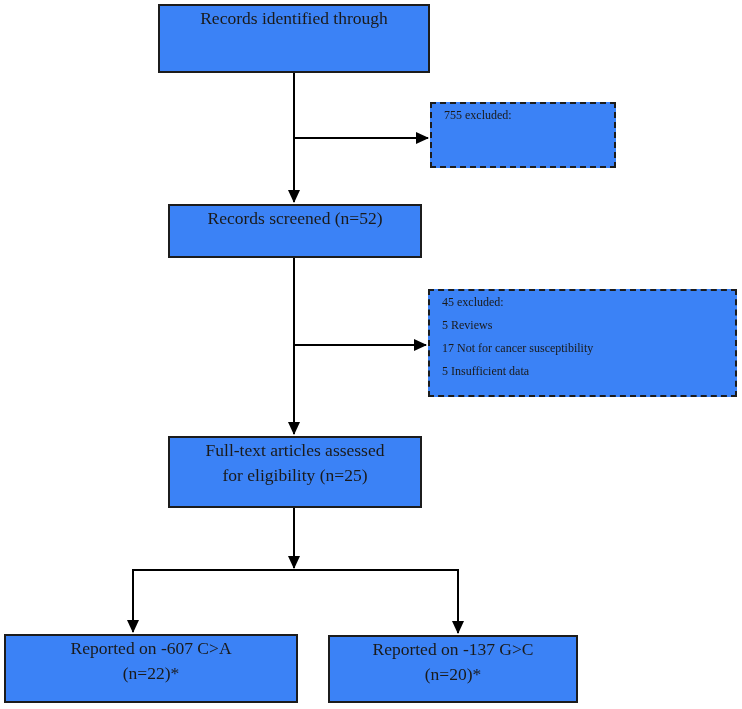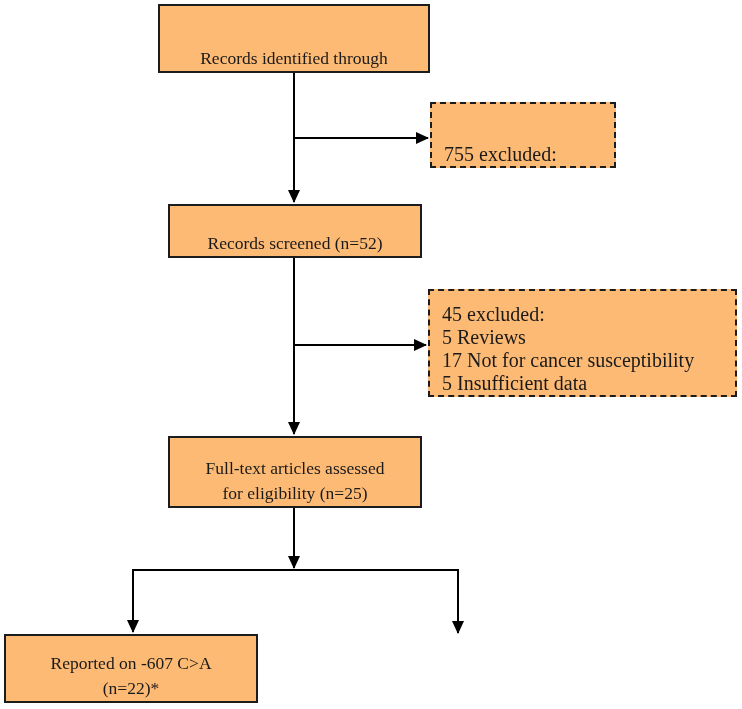--- a/index.html
+++ b/index.html
@@ -15,37 +15,37 @@
     background: #ffffff;
     overflow: hidden;
   }
   .connectors {
     position: absolute;
     left: 0; top: 0;
     width: 742px; height: 709px;
   }
   .box {
     position: absolute;
-    background: #fdba74;
+    background: #3b82f6;
     display: flex;
     flex-direction: column;
-    justify-content: flex-end;
+    justify-content: flex-start;
   }
   .box.solid {
     border: 2px solid #1c1c1c;
     align-items: center;
     text-align: center;
     font-size: 17.5px;
     line-height: 25px;
   }
   .box.dashed {
     border: 2px dashed #1c1c1c;
     align-items: flex-start;
     text-align: left;
-    font-size: 20px;
+    font-size: 12px;
     line-height: 23px;
     padding-left: 12px;
     padding-right: 6px;
   }
   .txt-line { white-space: nowrap; }
 </style>
 </head>
 <body>
 
 <div class="canvas">
@@ -91,19 +91,23 @@
     <div class="txt-line">5 Reviews</div>
     <div class="txt-line">17 Not for cancer susceptibility</div>
     <div class="txt-line">5 Insufficient data</div>
   </div>
 
   <div class="box solid" style="left:168px; top:436px; width:254px; height:72px;">
     <div class="txt-line">Full-text articles assessed</div>
     <div class="txt-line">for eligibility (n=25)</div>
   </div>
 
-  <div class="box solid" style="left:4px; top:634px; width:254px; height:69px;">
+  <div class="box solid" style="left:4px; top:634px; width:294px; height:69px;">
     <div class="txt-line">Reported on -607 C&gt;A</div>
     <div class="txt-line">(n=22)*</div>
   </div>
 
+  <div class="box solid" style="left:328px; top:635px; width:250px; height:68px;">
+    <div class="txt-line">Reported on -137 G&gt;C</div>
+    <div class="txt-line">(n=20)*</div>
+  </div>
 
 </div>
 
 </body></html>

